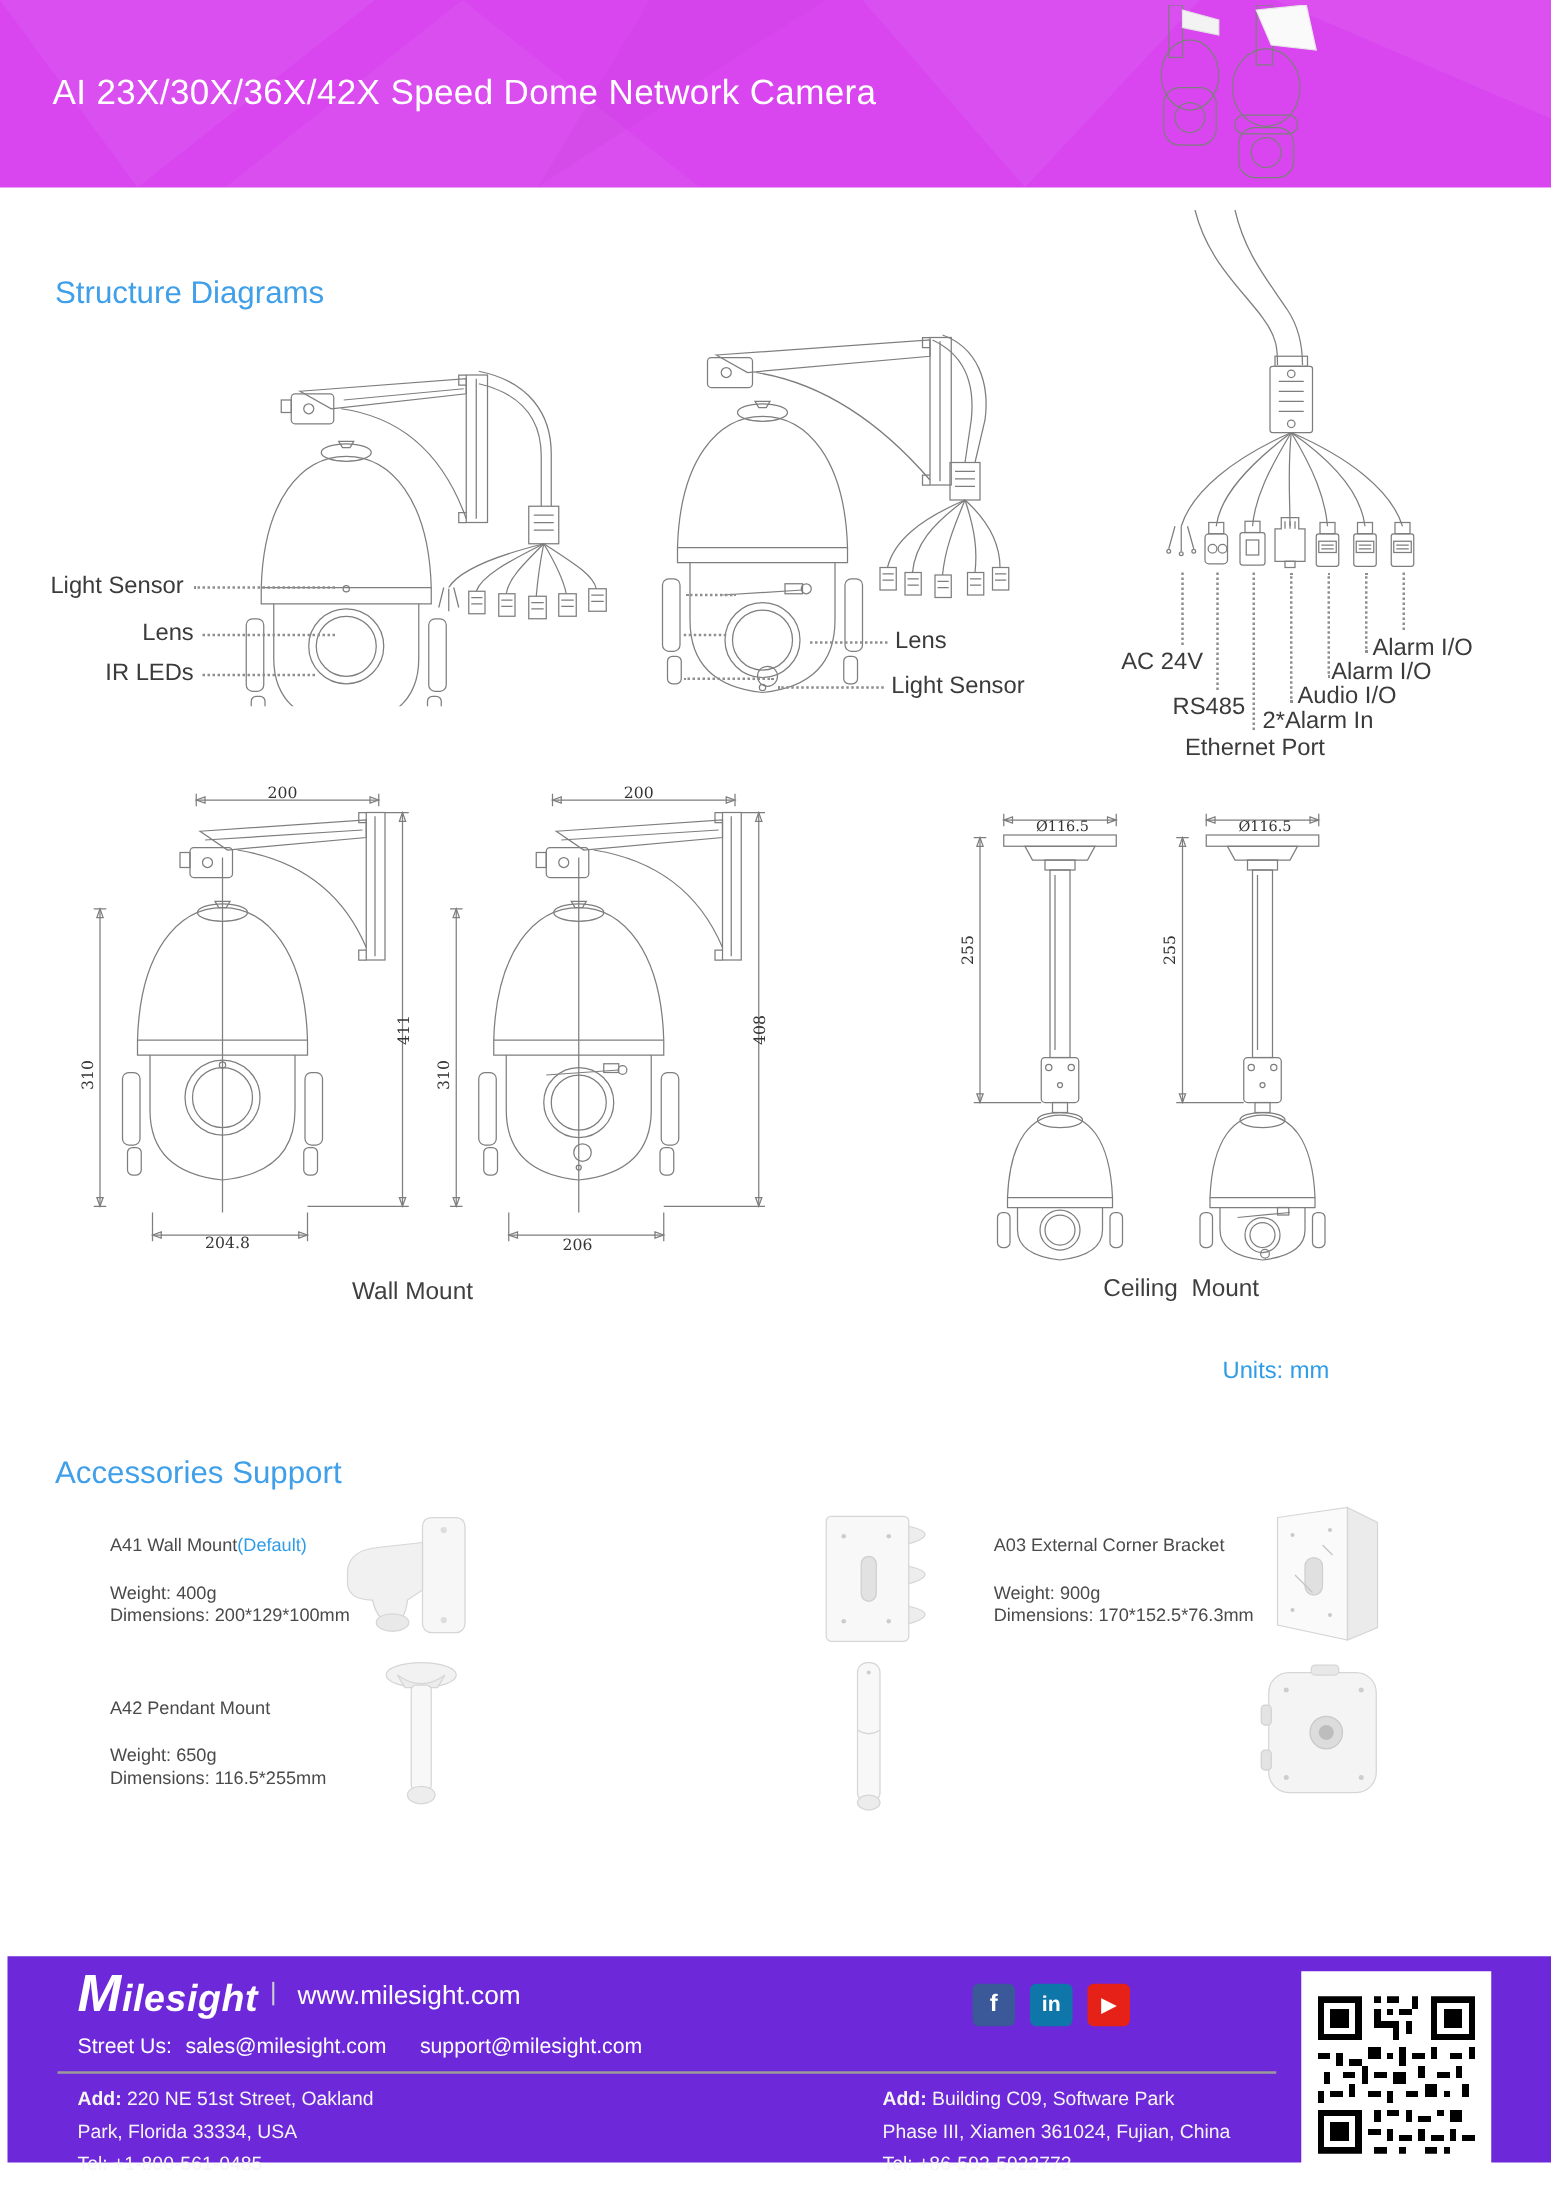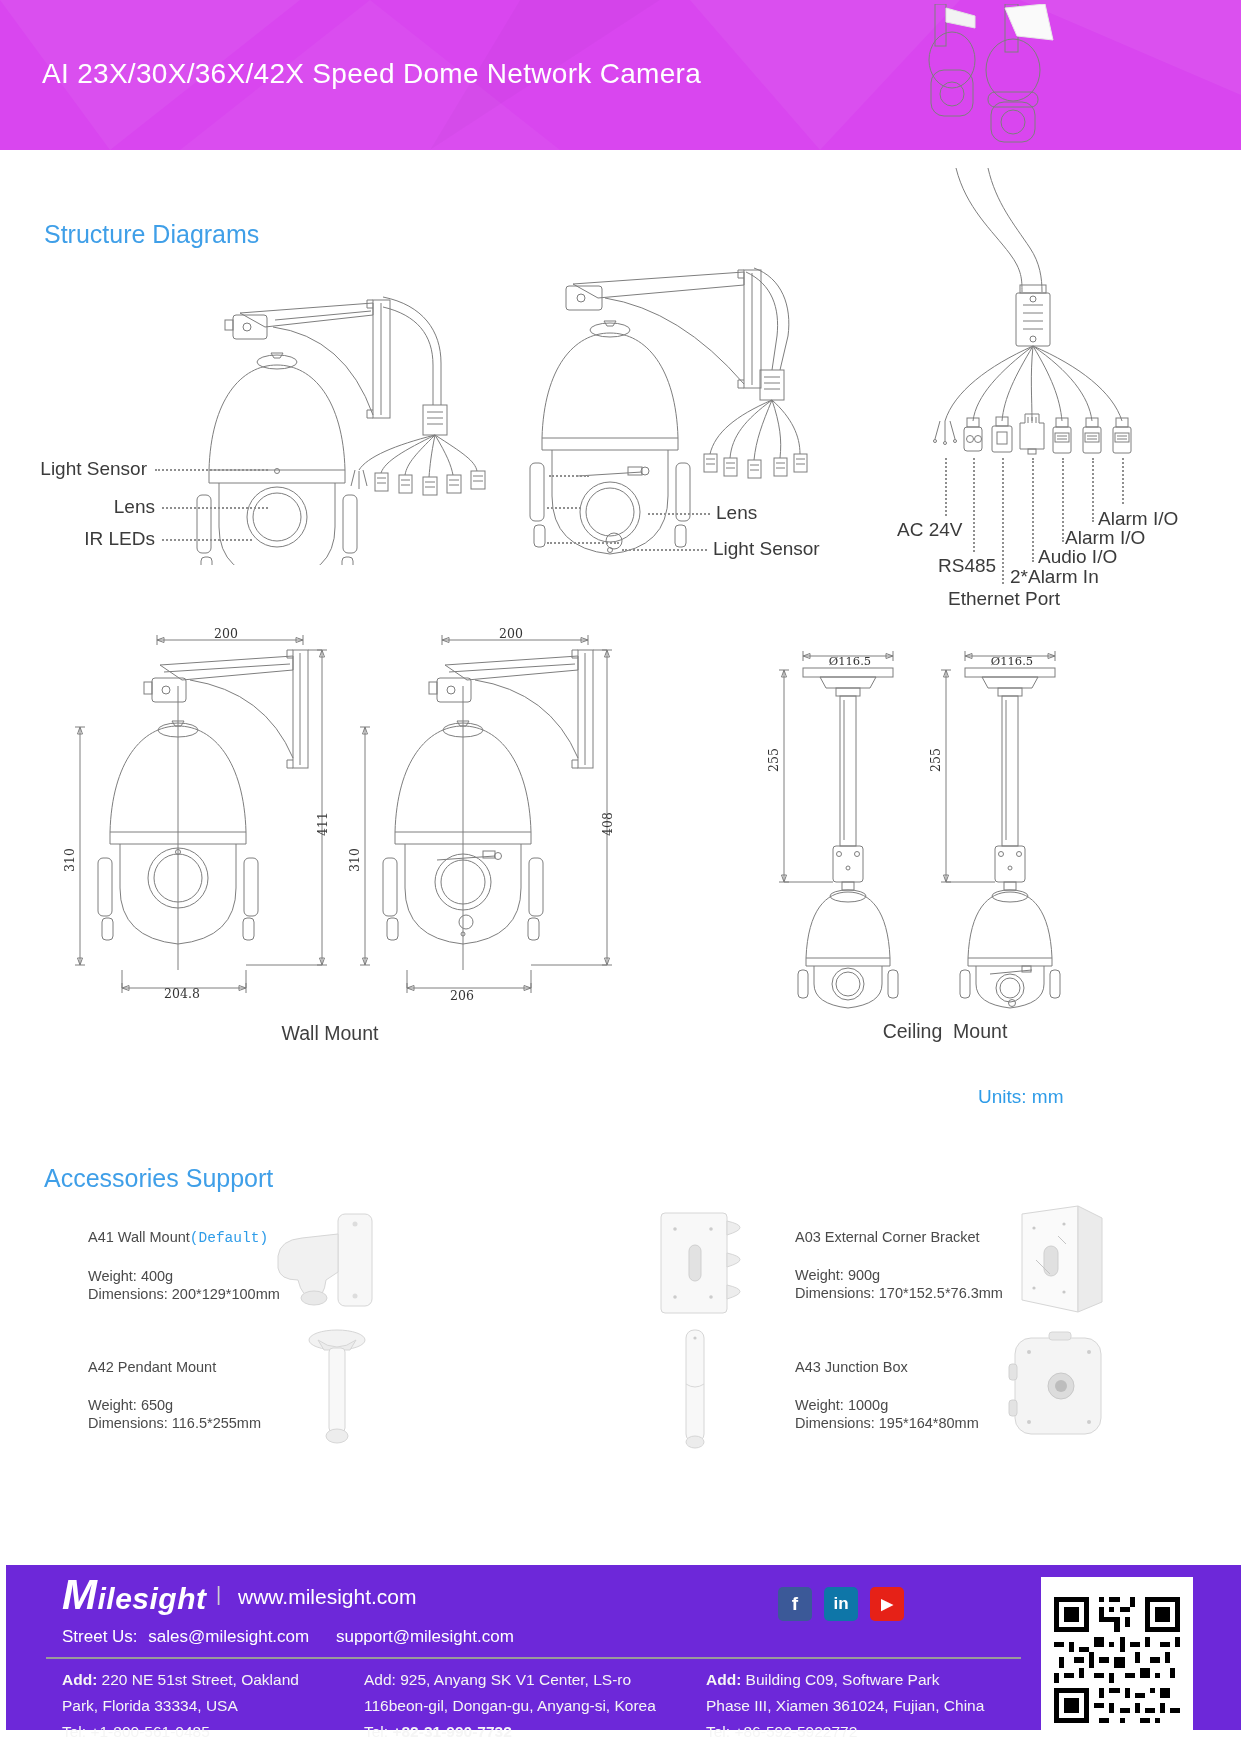--- a/index.html
+++ b/index.html
@@ -19,21 +19,21 @@
   .lineart path,.lineart rect,.lineart ellipse,.lineart circle,.lineart line,.lineart polyline
       {fill:none;stroke:#7e7e7e;stroke-width:1;}
   
   .dimnum{position:absolute;font-family:"DejaVu Serif",serif;font-size:12.5px;color:#333;text-align:center;}
   .dimnum.rot{transform:rotate(-90deg);transform-origin:left top;text-align:left;}
   .mountlbl{position:absolute;font-size:19.5px;color:#3f3f3f;text-align:center;white-space:pre;}
   .units{position:absolute;font-size:19px;color:#2f9ce8;}
   
   .acc-text{position:absolute;font-size:14.5px;line-height:18px;color:#4a4a4a;}
   .acc-name{margin-bottom:20px;white-space:nowrap;}
-  .acc-default{color:#2f9ce8;font-family:Liberation Mono, monospace;}
+  .acc-default{color:#2f9ce8;}
   .accimg{position:absolute;}
   .accimg .fillshape{stroke:#d6d6d6;stroke-width:1;}
   
   .footer{position:absolute;left:6px;top:1565px;width:1241px;height:165px;background:#6d28d9;color:#f2f2f2;}
   .logo{position:absolute;left:56px;top:6px;font-style:italic;font-weight:700;font-size:30px;color:#fff;display:inline-block;letter-spacing:.5px;}
   .logo::first-letter{font-size:42px;}
   .logo-sep{position:absolute;left:210px;top:18px;font-size:20px;color:#cfcfcf;}
   .website{position:absolute;left:232px;top:20px;font-size:21px;color:#ffffff;}
   .contact-line{position:absolute;left:56px;top:62px;font-size:17px;color:#ffffff;}
   .contact-line span{margin-right:6px;}
@@ -439,25 +439,20 @@
     <ellipse class="fillshape" cx="45" cy="110" rx="11" ry="7" fill="#ededed"></ellipse>
   </svg>
 
   <svg class="accimg" style="left:672px;top:1326px" width="46" height="124" viewBox="0 0 46 124">
     <rect class="fillshape" x="14" y="4" width="18" height="112" rx="8" fill="#f8f8f8"></rect>
     <path d="M14,58 q9,6 18,0" stroke="#d8d8d8" fill="none"></path>
     <circle cx="23" cy="12" r="1.6" fill="#cccccc"></circle>
     <ellipse class="fillshape" cx="23" cy="116" rx="9" ry="6" fill="#ececec"></ellipse>
   </svg>
 
-  <div class="acc-text" style="left:795px;top:1358px;width:215px">
-    <div class="acc-name">A43 Junction Box</div>
-    <div>Weight: 1000g</div>
-    <div>Dimensions: 195*164*80mm</div>
-  </div>
   <svg class="accimg" style="left:1005px;top:1330px" width="108" height="112" viewBox="0 0 108 112">
     <rect class="fillshape" x="10" y="8" width="86" height="96" rx="16" fill="#f4f4f4"></rect>
     <rect x="4" y="34" width="8" height="16" rx="3" fill="#e3e3e3" stroke="#d2d2d2"></rect>
     <rect x="4" y="70" width="8" height="16" rx="3" fill="#e3e3e3" stroke="#d2d2d2"></rect>
     <circle cx="56" cy="56" r="13" fill="#dcdcdc" stroke="#c9c9c9"></circle>
     <circle cx="56" cy="56" r="6" fill="#bdbdbd"></circle>
     <circle cx="24" cy="22" r="2" fill="#cdcdcd"></circle>
       <circle cx="84" cy="22" r="2" fill="#cdcdcd"></circle>
     <circle cx="24" cy="92" r="2" fill="#cdcdcd"></circle>
       <circle cx="84" cy="92" r="2" fill="#cdcdcd"></circle>
@@ -483,27 +478,20 @@
         <span style="font-size:15px">▶</span>
       </div>
     <div class="fdivider"></div>
 
     <div class="addr" style="left:56px;width:300px">
       <span class="b">Add:</span>
       <span>220 NE 51st Street, Oakland</span><br>
       <span>Park, Florida 33334, USA</span><br>
       <span>Tel:</span>
       <span>+1-800-561-0485</span>
-    </div>
-    <div class="addr" style="left:358px;width:340px">
-      <span>Add:</span>
-      <span>925, Anyang SK V1 Center, LS-ro</span><br>
-      <span>116beon-gil, Dongan-gu, Anyang-si, Korea</span><br>
-      <span>Tel:</span>
-      <span class="b">+82-31-990-7732</span>
     </div>
     <div class="addr" style="left:700px;width:320px">
       <span class="b">Add:</span>
       <span>Building C09, Software Park</span><br>
       <span>Phase III, Xiamen 361024, Fujian, China</span><br>
       <span>Tel:</span>
       <span>+86-592-5922772</span>
     </div>
 
     <div class="qrpanel">

